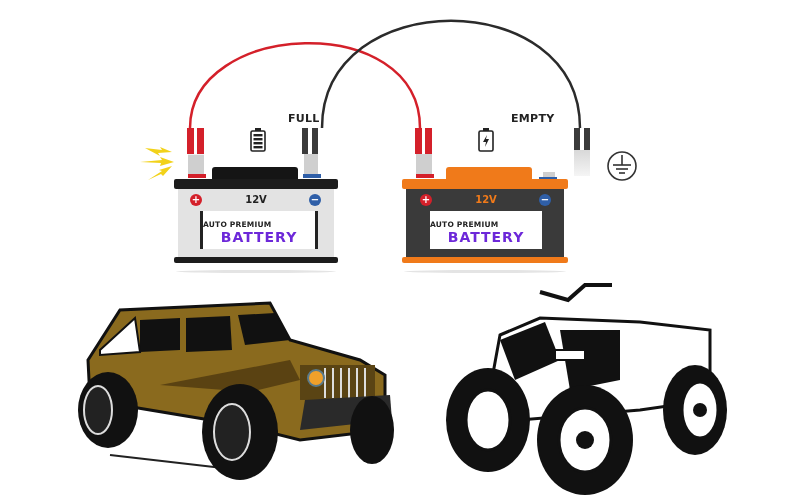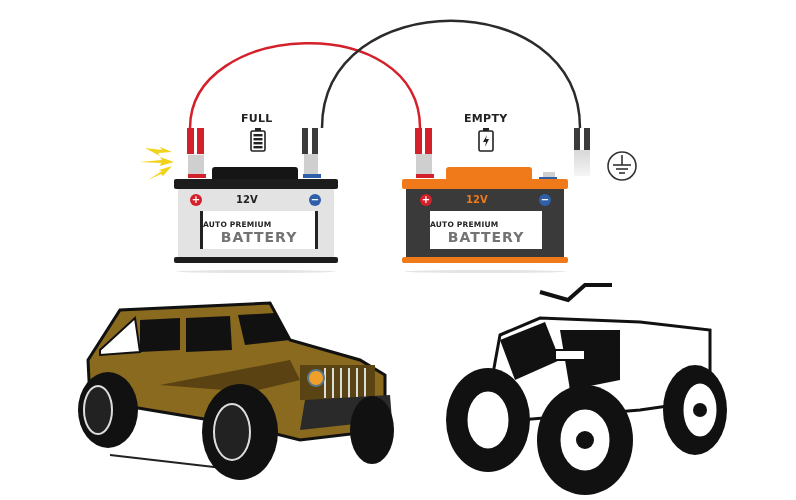--- a/index.html
+++ b/index.html
@@ -1,21 +1,21 @@
 <!DOCTYPE html>
 <html><head>
 <meta charset="utf-8">
 <style>
   html, body { margin: 0; padding: 0; background: #ffffff; }
   body { width: 796px; height: 500px; position: relative; overflow: hidden; font-family: "Liberation Sans", sans-serif; }
   .layer { position: absolute; left: 0; top: 0; }
-  .label { position: absolute; font-family: "DejaVu Sans", sans-serif; font-weight: bold; color: #222; font-size: 11px; letter-spacing: 0.3px; }
+  .label { position: absolute; font-family: "DejaVu Sans", sans-serif; font-weight: bold; color: #222; font-size: 11px; letter-spacing: 0.3px; margin-left: 47px; }
   .battery-brand-top { position: absolute; font-family: "DejaVu Sans", sans-serif; font-weight: bold; font-size: 7.5px; color: #222; width: 100%; letter-spacing: 0.2px; }
-  .battery-brand-main { position: absolute; font-family: "DejaVu Sans", sans-serif; font-weight: bold; font-size: 14px; color: #737373; text-align: center; width: 100%; letter-spacing: 1px; }
-  .volt { position: absolute; font-family: "DejaVu Sans", sans-serif; font-weight: bold; font-size: 10px; text-align: left; }
+  .battery-brand-main { position: absolute; font-family: "DejaVu Sans", sans-serif; font-weight: bold; font-size: 14px; color: #6d28d9; text-align: center; width: 100%; letter-spacing: 1px; }
+  .volt { position: absolute; font-family: "DejaVu Sans", sans-serif; font-weight: bold; font-size: 10px; text-align: center; }
 </style>
 </head>
 <body>
 
 <svg class="layer" width="796" height="500" viewBox="0 0 796 500">
   <path d="M190 128 C190 20, 420 10, 420 128" fill="none" stroke="#d4202a" stroke-width="2.5"></path>
   <path d="M322 128 C322 -15, 580 -15, 580 128" fill="none" stroke="#2b2b2b" stroke-width="2.5"></path>
 </svg>
 
 <svg class="layer" width="796" height="500" viewBox="0 0 796 500">

